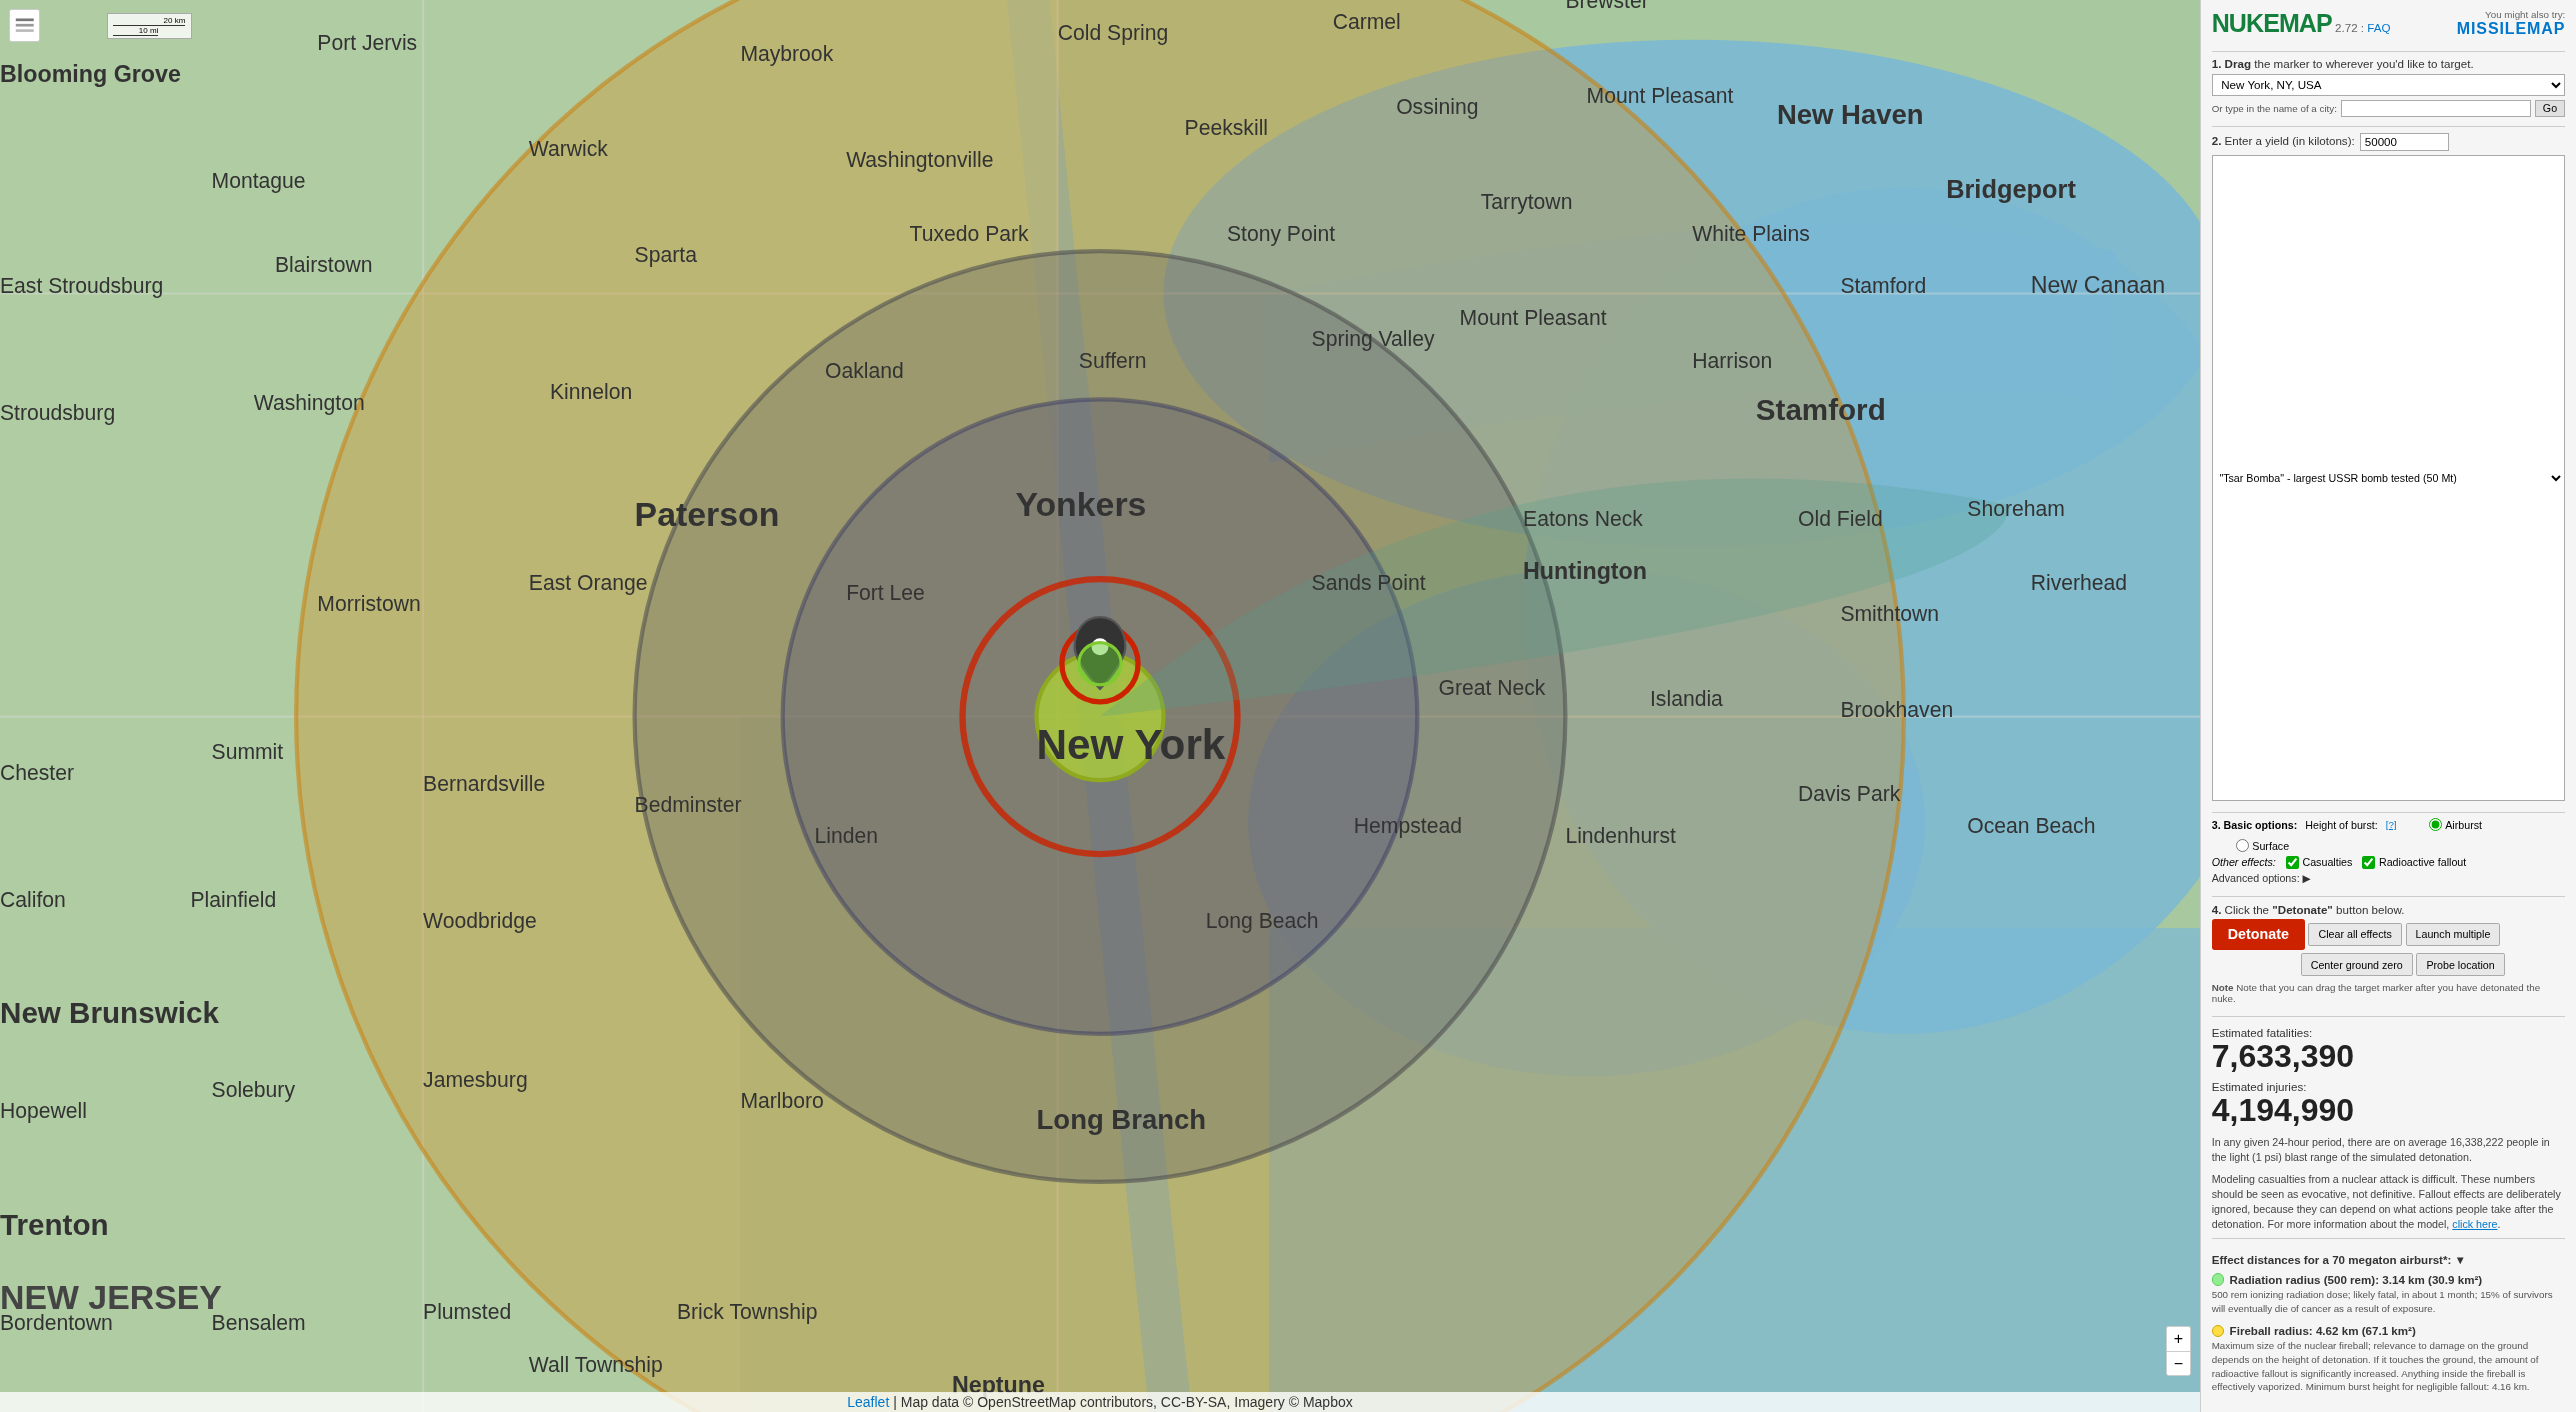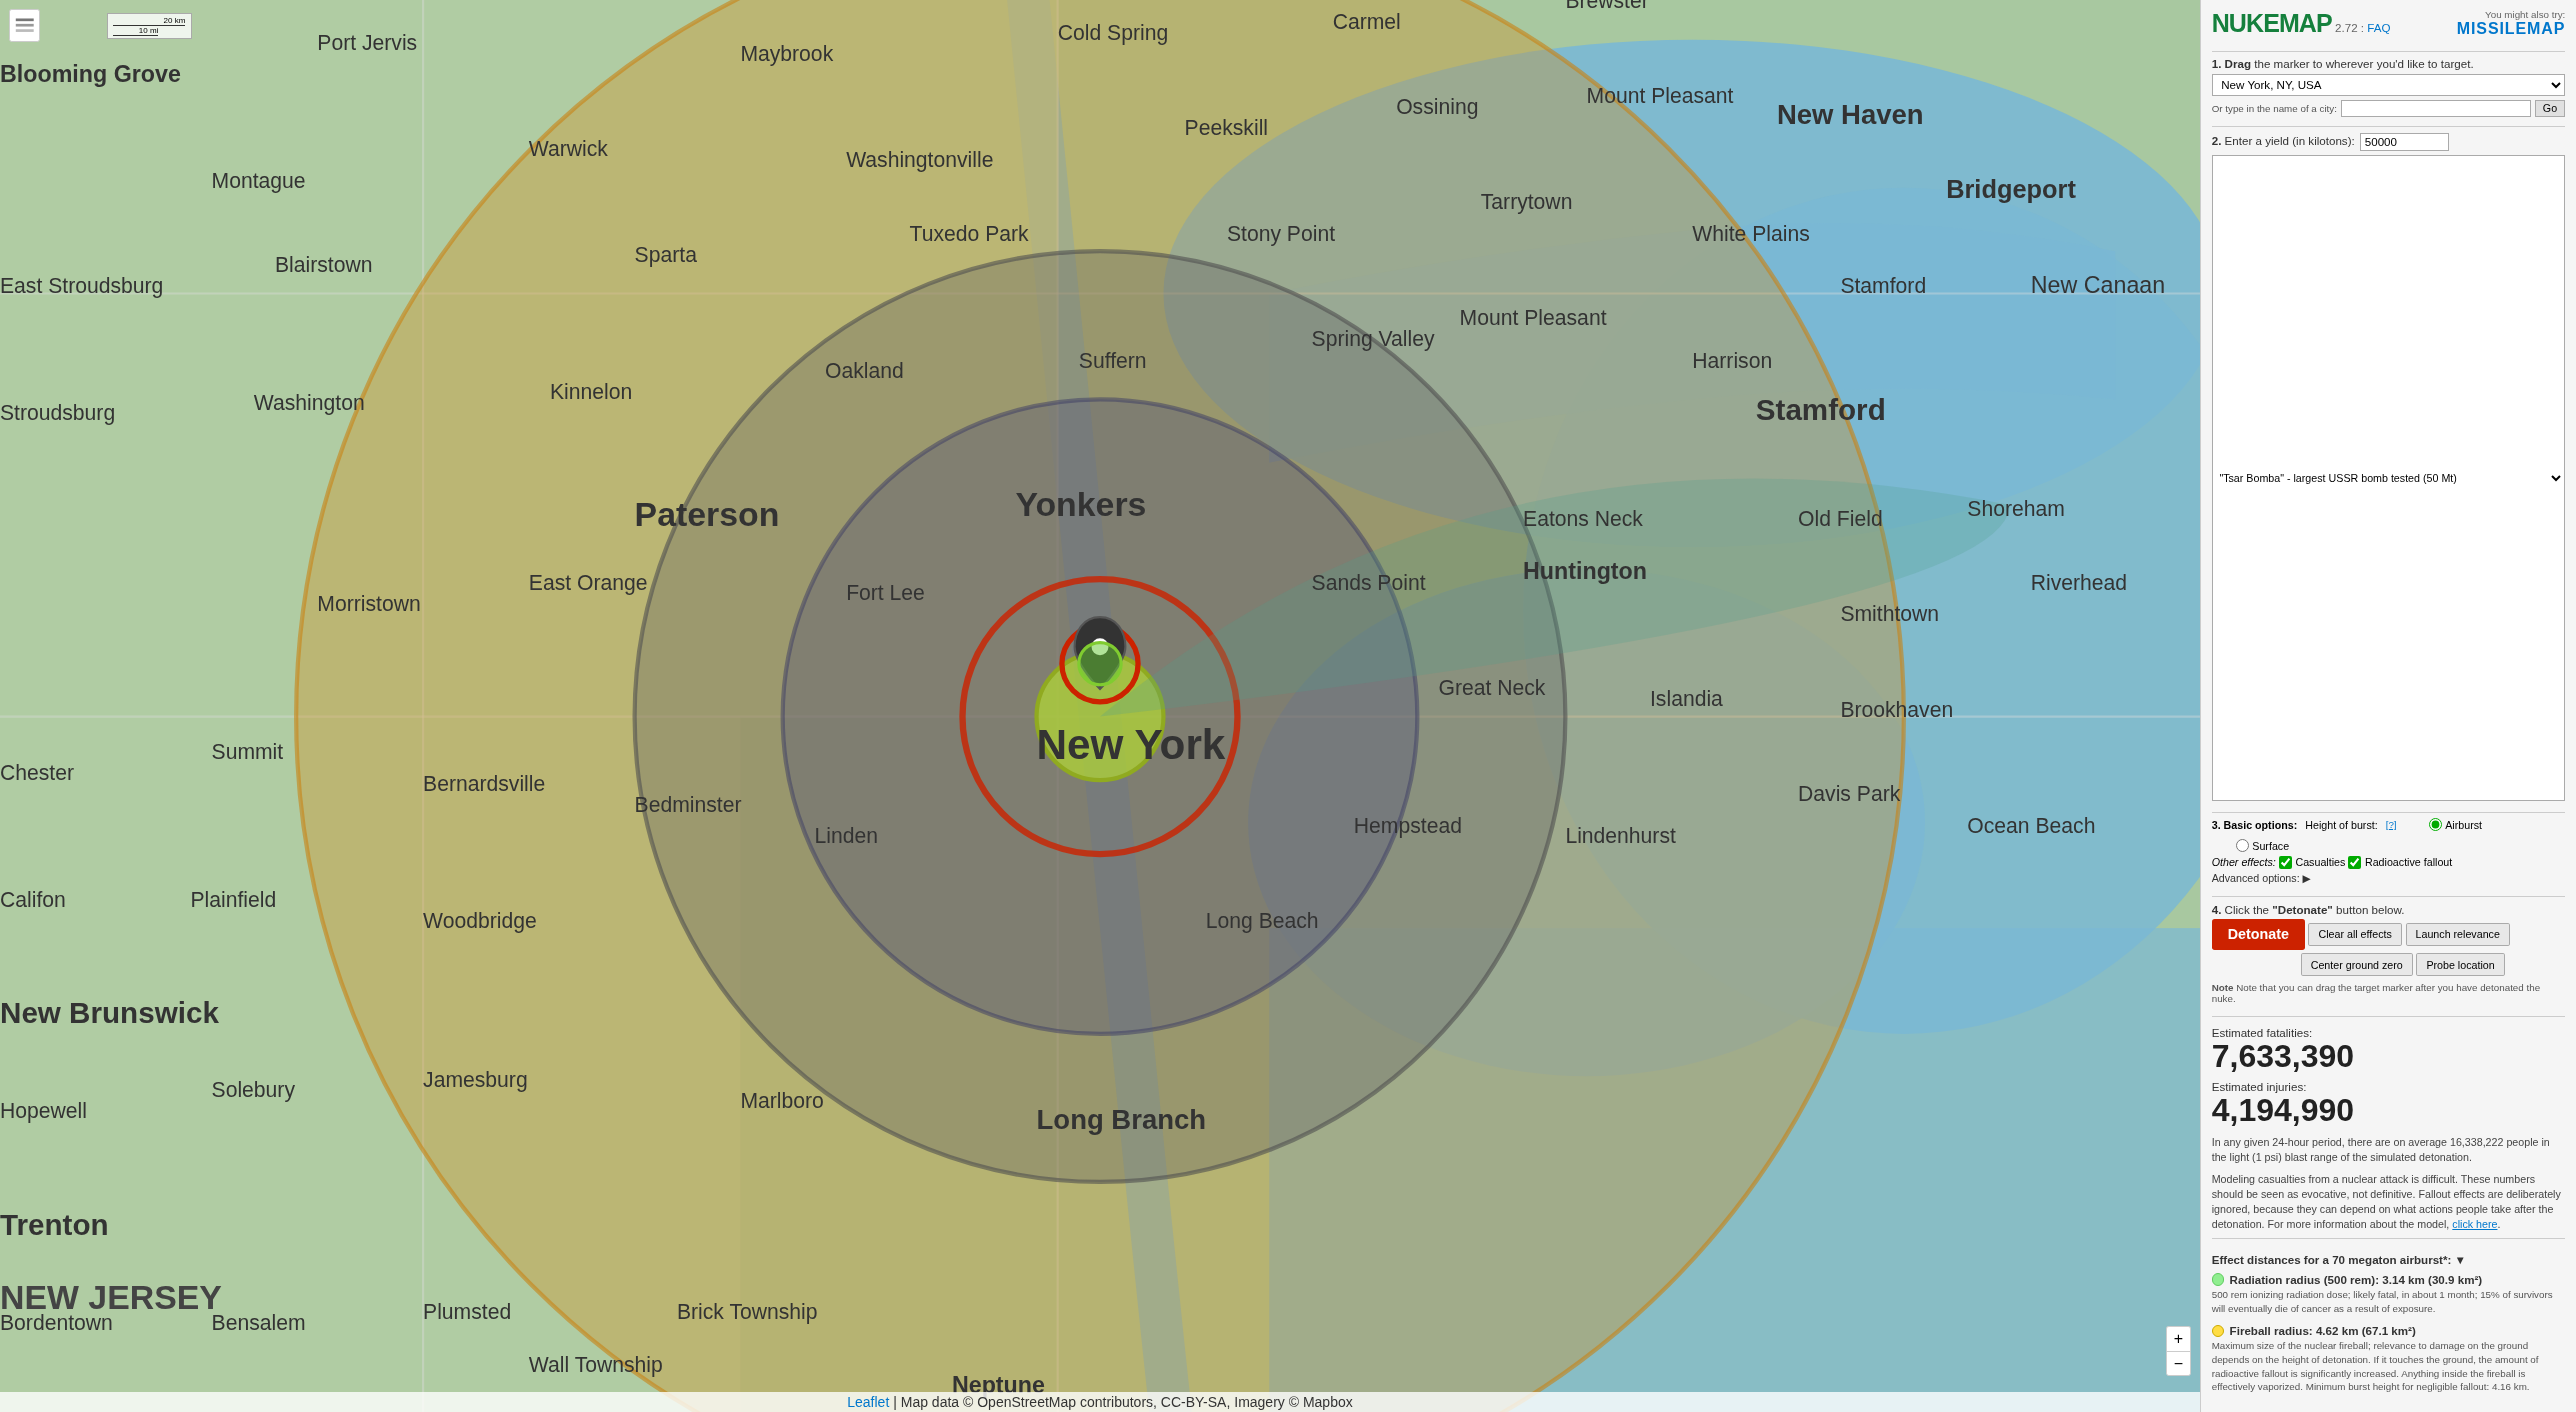--- a/index.html
+++ b/index.html
@@ -512,21 +512,21 @@
       <a href="#" style="color:#0077cc; font-size:9.8px;">[?]</a>
       <div class="radio-group">
         <input type="radio" name="burst" id="airburst" checked="" class="green-radio" style="">
         <label for="airburst">Airburst</label>
       </div>
       <div class="radio-group">
         <input type="radio" name="burst" id="surface" style="">
         <label for="surface">Surface</label>
       </div>
     </div>
-    <div style="display:flex; align-items:center; gap:3px; font-size:10.7px;">
+    <div style="display:flex; align-items:center; gap:10px; font-size:10.7px;">
       <span><em>Other effects:</em></span>
       <div class="check-group">
         <input type="checkbox" id="casualties" checked="" style="">
         <label for="casualties">Casualties</label>
       </div>
       <div class="check-group">
         <input type="checkbox" id="fallout" checked="" style="">
         <label for="fallout">Radioactive fallout</label>
       </div>
     </div>
@@ -535,21 +535,21 @@
   <div id="advanced-options" style="margin-bottom:5.4px; font-size:10.7px;">Advanced options: ▶</div>
 
   <hr class="divider">
 
   <div class="section-label">
     <strong>4.</strong> Click the <strong>"Detonate"</strong> button below.
   </div>
   <div id="buttons-row" style="display:flex; flex-wrap:wrap; gap:3.6px; margin-bottom:3.6px; align-items:center;">
     <button id="detonate-button" style="background: rgb(204, 34, 0); color: white; border: none; padding: 7.2px 16px; font-size: 14.3px; font-weight: bold; cursor: pointer; border-radius: 2.7px;">Detonate</button>
     <button class="action-btn">Clear all effects</button>
-    <button class="action-btn">Launch relevance</button>
+    <button class="action-btn">Launch multiple</button>
   </div>
   <div id="buttons-row-2" style="display:flex; gap:3.6px; margin-bottom:5.4px; margin-left: 89px;">
     <button class="action-btn">Center ground zero</button>
     <button class="action-btn">Probe location</button>
   </div>
 
   <div class="note-text">
     <strong>Note</strong> <span>Note that you can drag the target marker after you have detonated the nuke.</span>
   </div>
 

